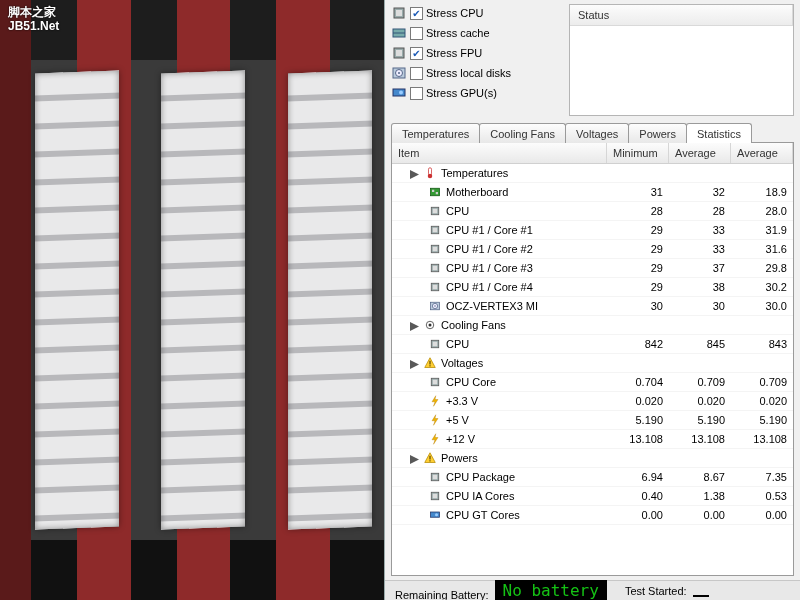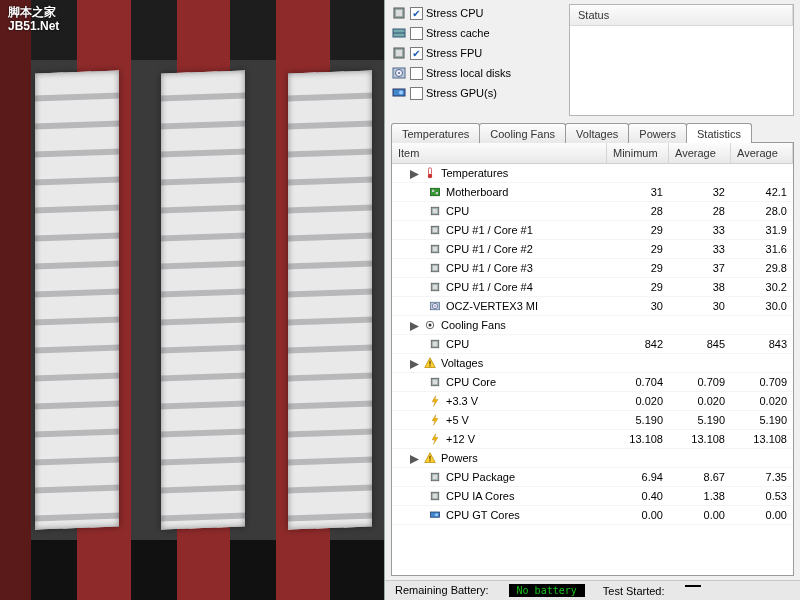--- a/index.html
+++ b/index.html
@@ -56,22 +56,22 @@
   .row .c-num { width:62px; text-align:right; }
   .row .c-item { flex:1; display:flex; align-items:center; gap:4px; }
   .indent1 { padding-left:18px !important; }
   .indent2 { padding-left:36px !important; }
   .tri { width:9px; height:9px; display:inline-block; }
   .tri svg { width:9px; height:9px; }
   .mini { width:14px; height:12px; display:inline-flex; }
   .mini svg { width:14px; height:12px; }
 
   .statusbar { height:20px; background:#e8e8e8; border-top:1px solid #c7c7c7; display:flex; align-items:center; gap:18px; padding:0 10px; font-size:11px; }
-  .statusbar .seg { display:flex; align-items:flex-start; gap:20px; }
-  .batt { background:#000; color:#15c215; padding:1px 8px; font-family:monospace; font-size:10px; }
+  .statusbar .seg { display:flex; align-items:flex-end; gap:6px; }
+  .batt { background:#000; color:#15c215; padding:1px 8px; font-family:monospace; font-size:16px; }
   .tstart { background:#000; color:#fff; padding:1px 8px; font-family:monospace; font-size:11px; min-width:6px; }
 </style>
 </head>
 <body>
 
 <div class="root">
   <div class="photo">
     <div class="bg"></div>
     <div class="metal m1"></div>
     <div class="metal m2"></div>
@@ -175,21 +175,21 @@
             <div class="cell c-item indent2">
               <span class="mini">
                 <svg viewBox="0 0 16 16">
                   <use href="#i-board"></use>
                 </svg>
               </span>
               <span>Motherboard</span>
             </div>
             <div class="cell c-num">31</div>
             <div class="cell c-num">32</div>
-            <div class="cell c-num">42.1</div>
+            <div class="cell c-num">18.9</div>
           </div>
           <div class="row">
             <div class="cell c-item indent2">
               <span class="mini">
                 <svg viewBox="0 0 16 16">
                   <use href="#i-chip"></use>
                 </svg>
               </span>
               <span>CPU</span>
             </div>

